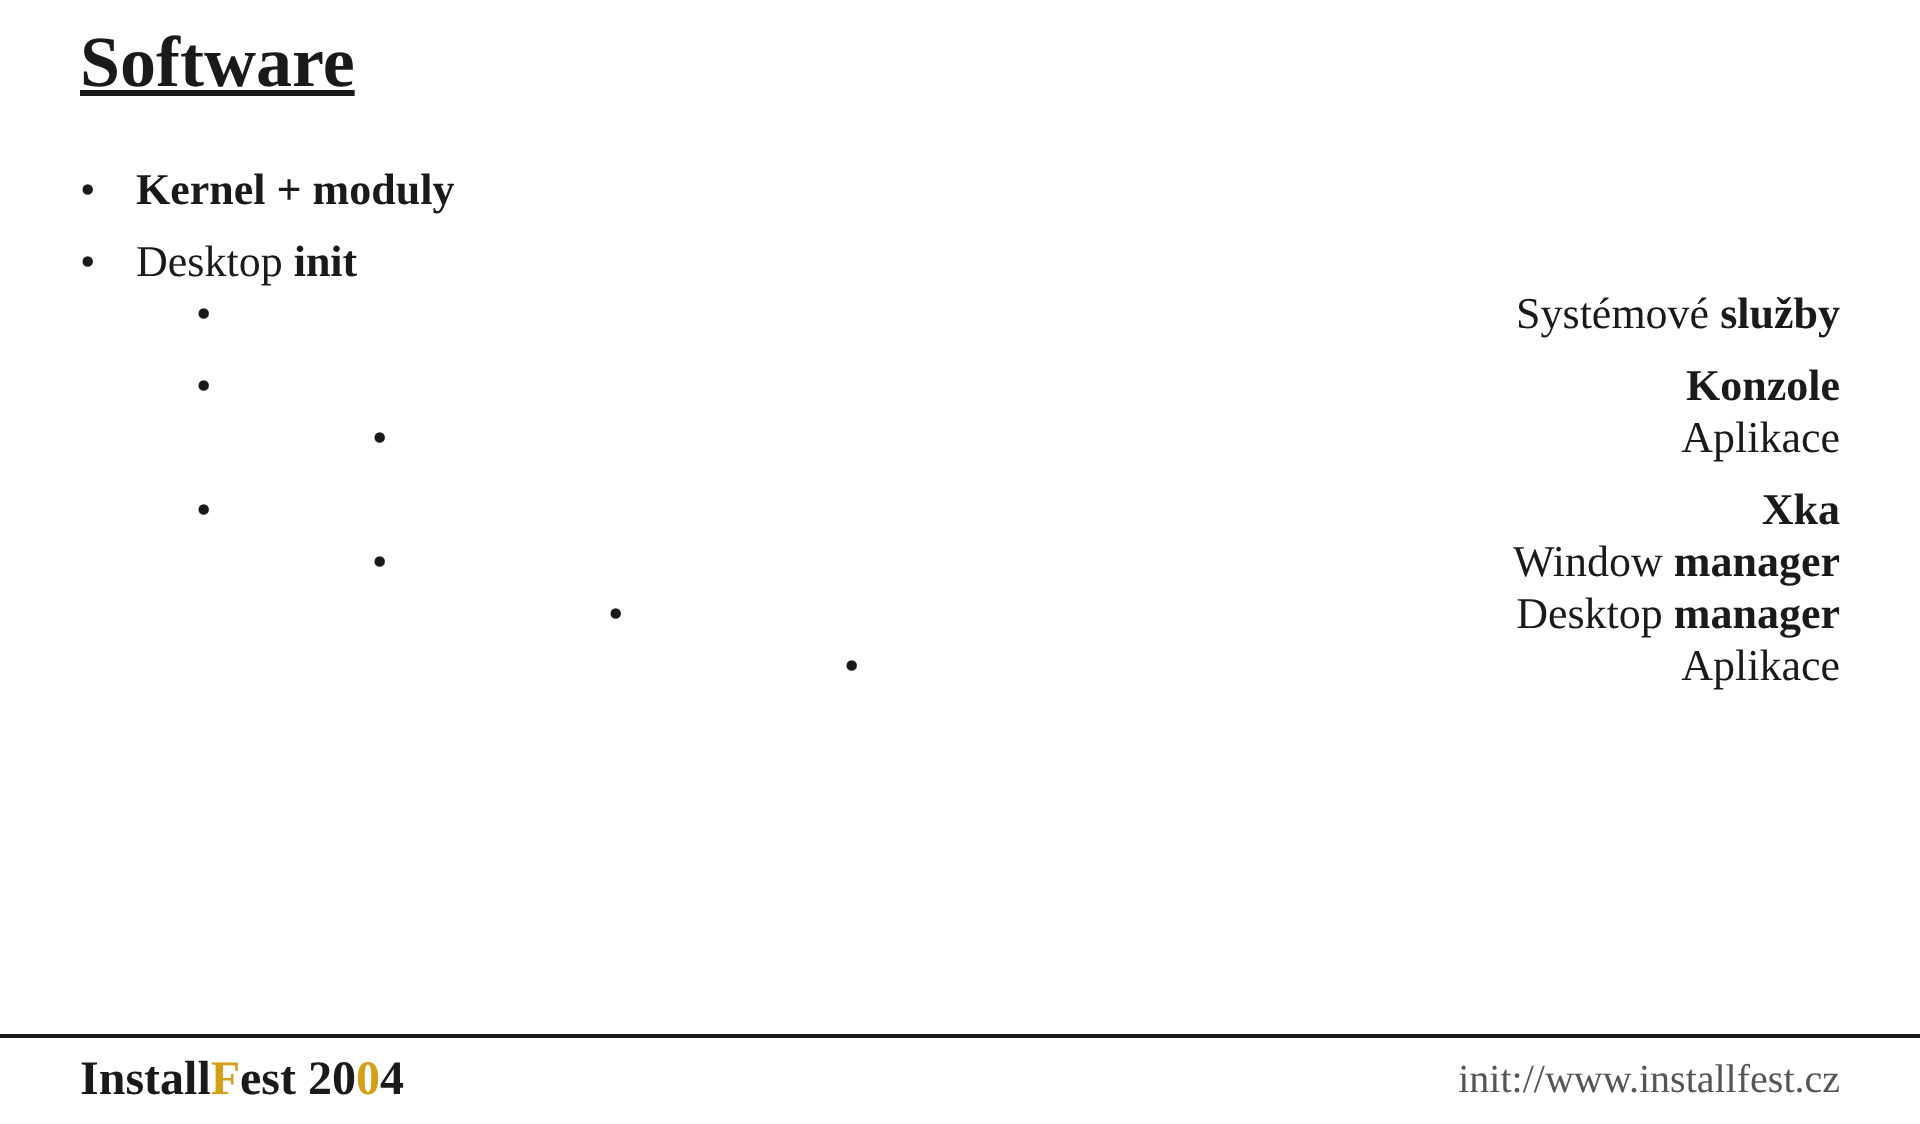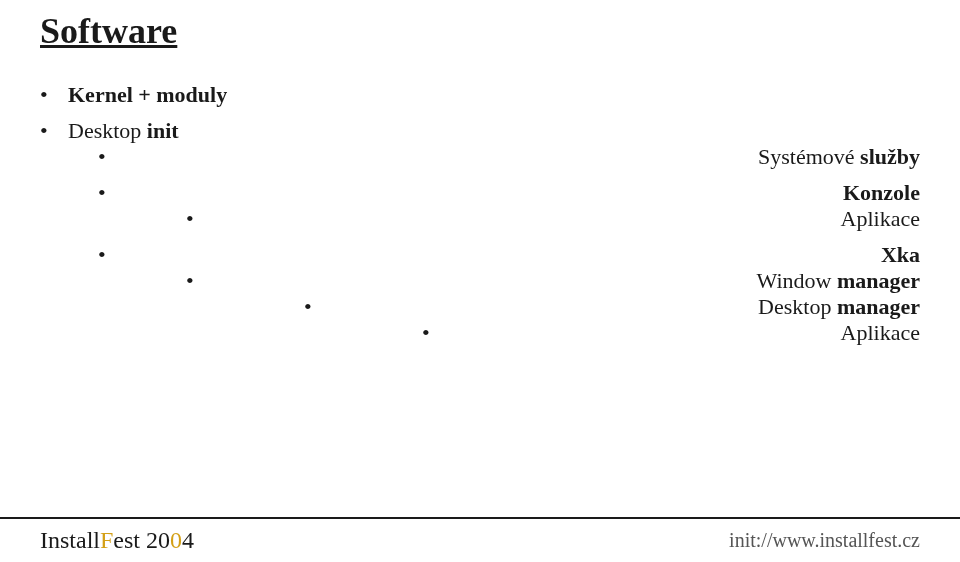--- a/index.html
+++ b/index.html
@@ -82,21 +82,21 @@
       right: 0;
       border-top: 2px solid #1a1a1a;
       padding: 8px 40px;
       display: flex;
       justify-content: space-between;
       align-items: center;
     }
 
     .footer-left {
       font-size: 24px;
-      font-weight: normal;
+      font-weight: bold;
       color: #1a1a1a;
     }
 
     .footer-left .highlight {
       color: #d4a017;
     }
 
     .footer-right {
       font-size: 20px;
       color: #555;

